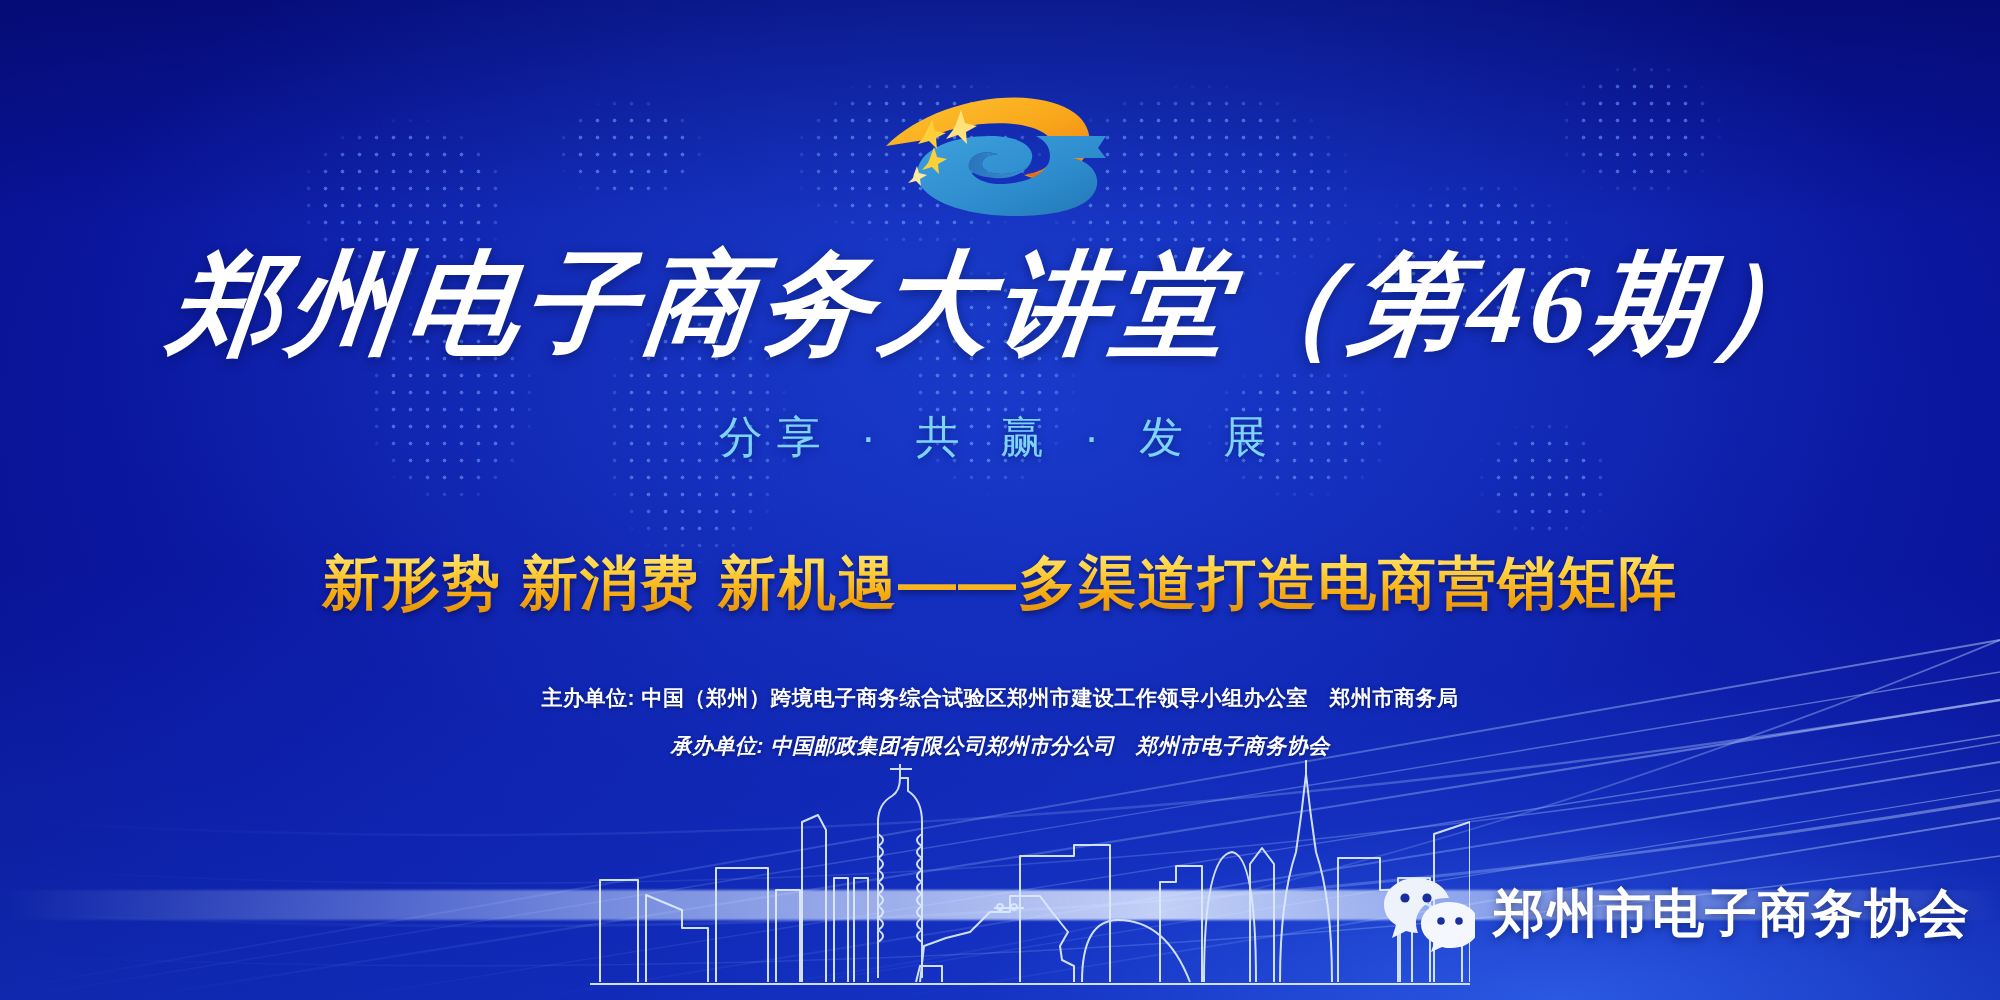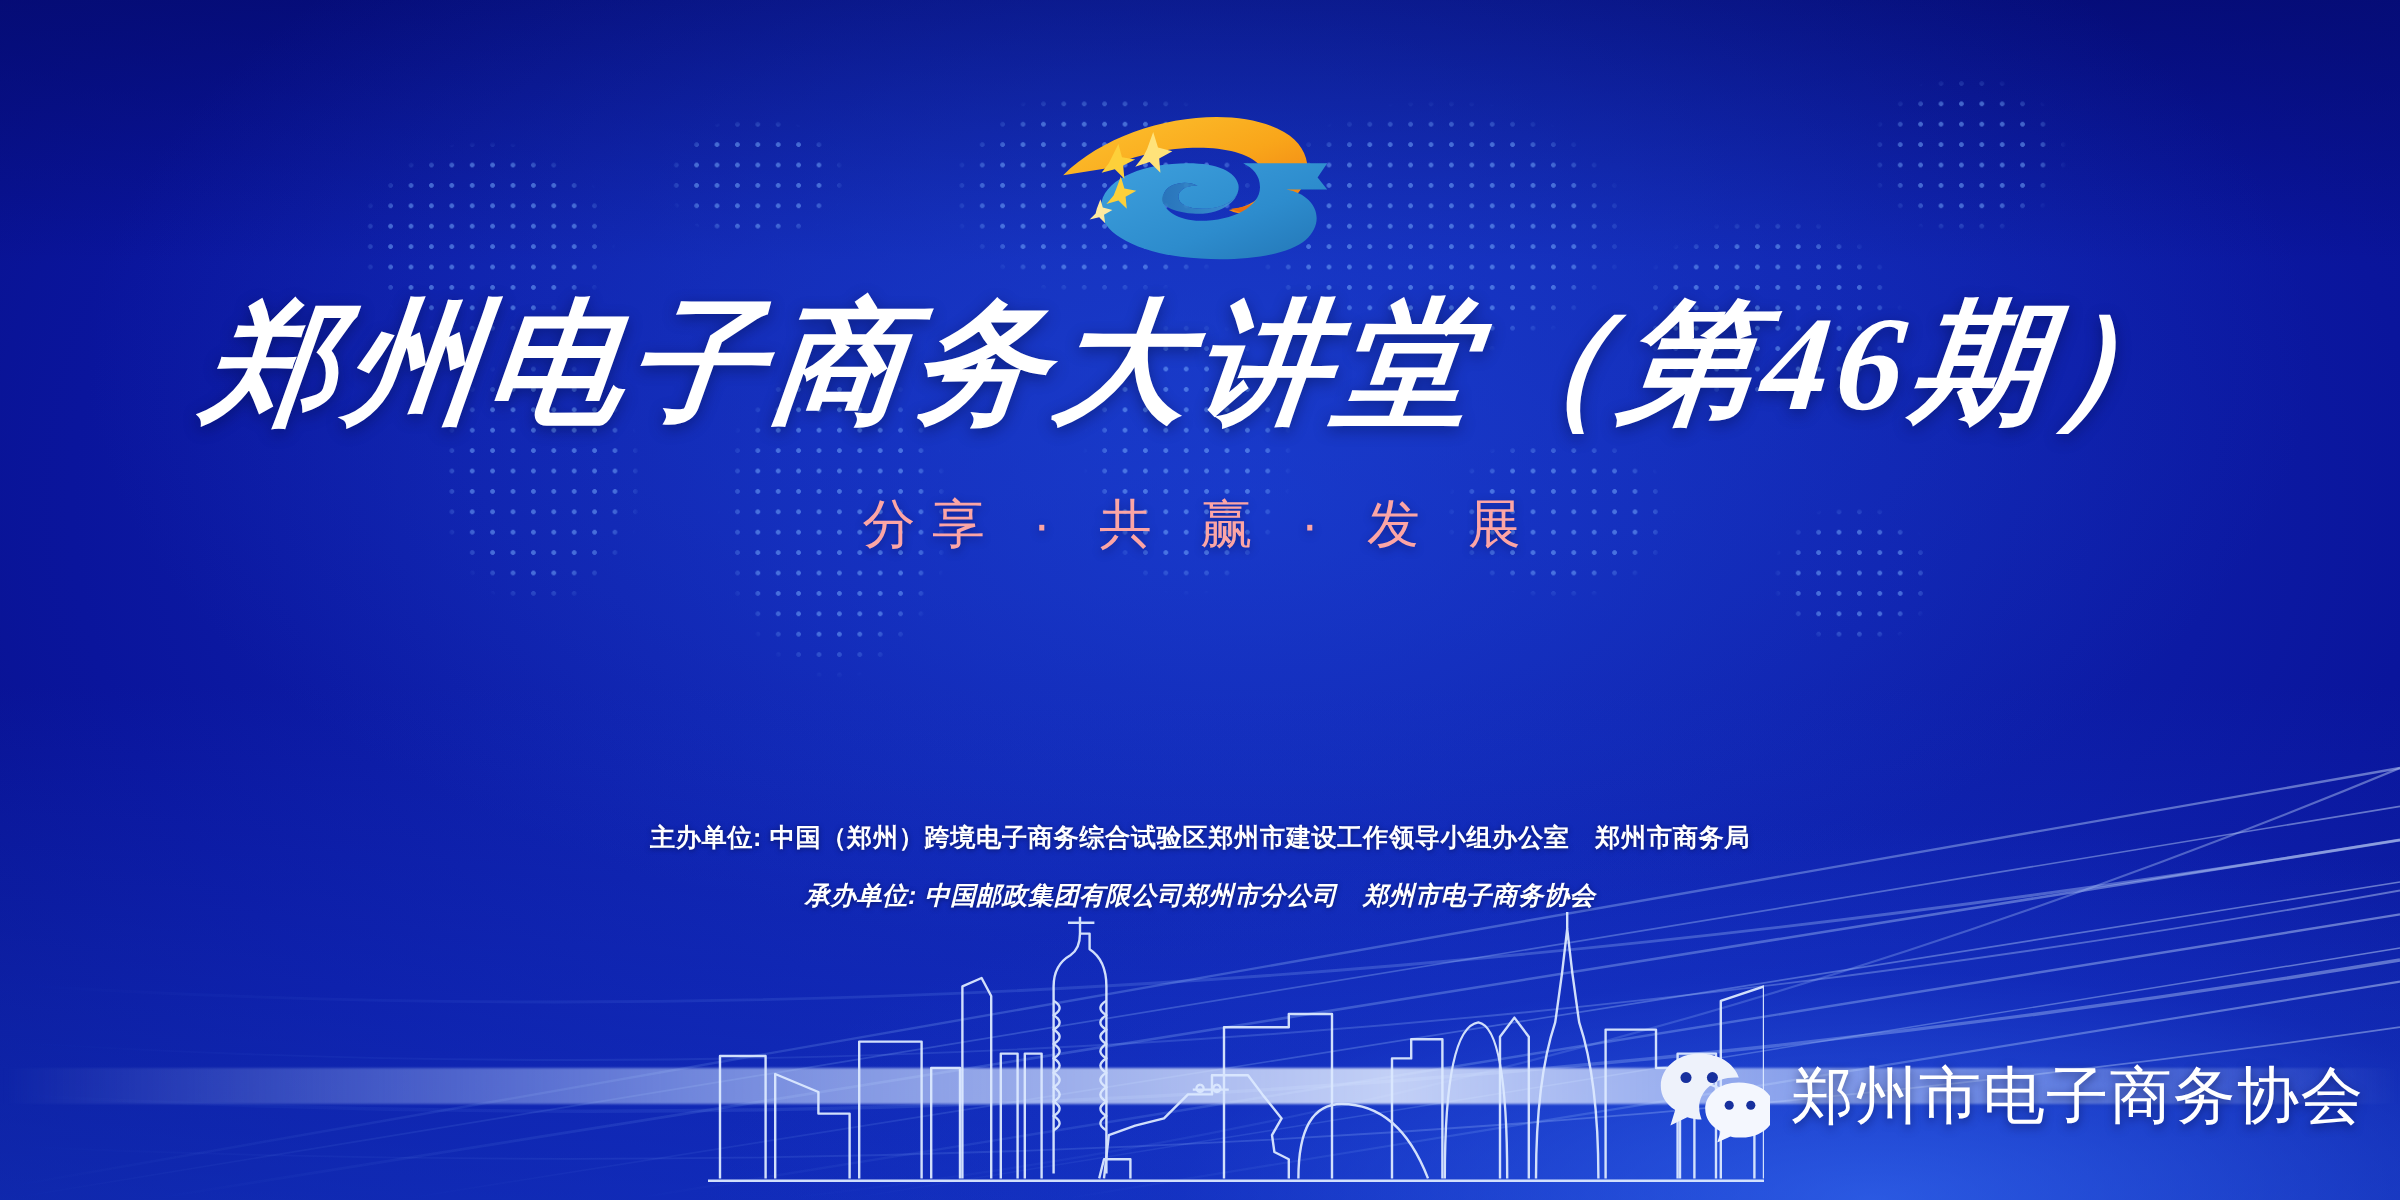--- a/index.html
+++ b/index.html
@@ -87,21 +87,21 @@
     line-height:1;
     letter-spacing:6px;
     font-style:italic;
     transform:skewX(-6deg);
     text-shadow:0 3px 12px rgba(0,10,60,.45);
     white-space:nowrap;
   }
   .sub-title{
     position:absolute;left:0;right:0;top:408px;
     text-align:center;
-    color:#fca5a5;
+    color:#7dd3fc;
     font-size:44px;
     font-weight:400;
     letter-spacing:14px;
     text-shadow:0 2px 8px rgba(0,10,60,.4);
   }
   .theme-line{
     position:absolute;left:0;right:0;top:545px;
     text-align:center;
     font-size:58px;
     font-weight:700;
@@ -124,21 +124,21 @@
   }
   .org-line.l1{top:684px;}
   .org-line.l2{top:732px;font-style:italic;}
 
   
   .wechat{
     position:absolute;right:30px;bottom:48px;
     display:flex;align-items:center;gap:18px;
   }
   .wechat-label{
-    color:#fff;font-size:52px;font-weight:400;letter-spacing:1px;
+    color:#fff;font-size:52px;font-weight:700;letter-spacing:1px;
     text-shadow:0 2px 8px rgba(0,10,60,.5);
   }
 </style>
 </head>
 <body>
 
 <div id="banner">
 
   <div class="bg-base"></div>
   <div class="bg-vignette"></div>
@@ -261,20 +261,21 @@
       <path d="M82 36 l5 -14 l4 13 l12 3 l-11 6 l1 12 l-9 -9 l-12 4 l7 -9 Z" fill="#ffe27a"></path>
       <path d="M56 70 l4 -11 l3 10 l10 2 l-9 5 l1 10 l-7 -7 l-10 3 l6 -7 Z" fill="#fdd03a"></path>
       <path d="M40 86 l3 -8 l2 7 l8 2 l-7 4 l1 7 l-5 -5 l-8 2 l5 -5 Z" fill="#ffe9a0"></path>
     </svg>
   </div>
 
   <div class="main-title">郑州电子商务大讲堂（第46期）</div>
 
   <div class="sub-title">分享 · 共 赢 · 发 展</div>
 
+  <div class="theme-line">新形势 新消费 新机遇——多渠道打造电商营销矩阵</div>
 
   <div class="org-line l1">主办单位: 中国（郑州）跨境电子商务综合试验区郑州市建设工作领导小组办公室　郑州市商务局</div>
   <div class="org-line l2">承办单位: 中国邮政集团有限公司郑州市分公司　郑州市电子商务协会</div>
 
   <div class="wechat">
     <svg width="92" height="76" viewBox="0 0 92 76">
       <path d="M33 2 C15 2 1 14 1 29 C1 37 5 44 13 49 L9 62 L23 55 C27 56 31 57 35 57
                C34 54 33 51 33 47 C33 33 46 22 63 22 C64 22 65 22 66 22
                C62 10 49 2 33 2 Z" fill="#eef2fb"></path>
       <circle cx="22" cy="22" r="4.6" fill="#17309e"></circle>

